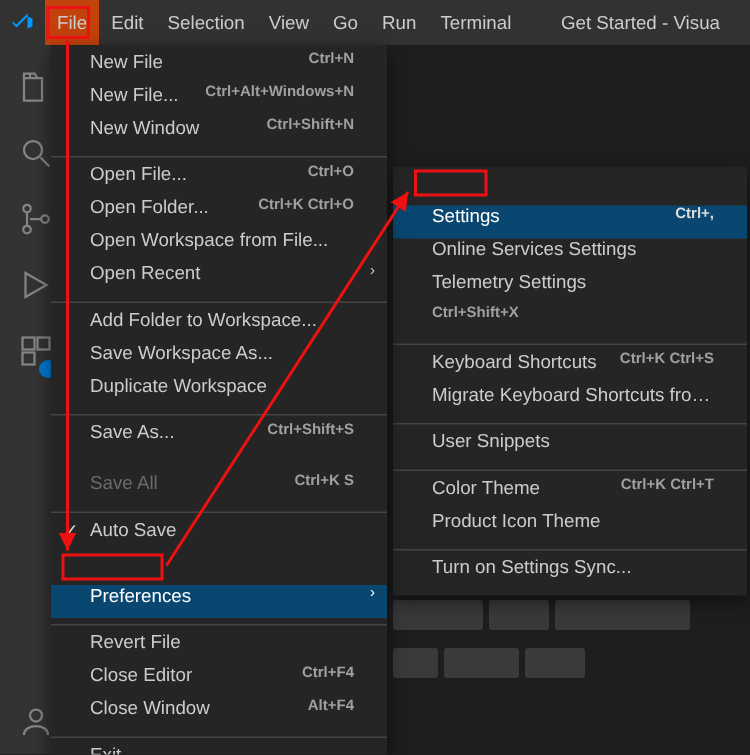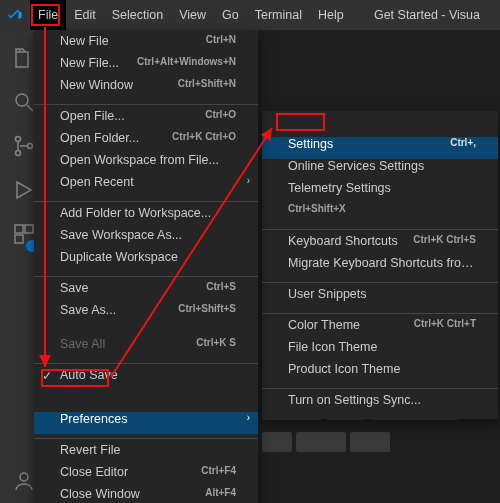--- a/index.html
+++ b/index.html
@@ -1,21 +1,21 @@
 <!DOCTYPE html>
 <html><head>
 <meta charset="utf-8">
 <style>
   * { margin: 0; padding: 0; box-sizing: border-box; font-family: "Segoe UI", Arial, sans-serif; }
   body { background: #1e1e1e; width: 500px; height: 503px; overflow: hidden; position: relative; color: #cccccc; font-size: 12.5px; }
   .titlebar { height: 30px; background: #323233; display: flex; align-items: center; padding-left: 6px; }
   .logo { width: 18px; height: 18px; margin-right: 6px; display:flex; align-items:center; justify-content:center;}
   .menubar { display: flex; align-items: center; height: 100%; }
   .menubar-item { padding: 4px 8px; color: #cccccc; cursor: default; line-height: 22px;}
-  .menubar-item.open { background: #000000; }
+  .menubar-item.open { background: #c2410c; }
   .title-text { margin-left: auto; padding-right: 20px; color: #cccccc; }
   .activitybar { position: absolute; left: 0; top: 30px; bottom: 0; width: 48px; background: #333333; display: flex; flex-direction: column; align-items: center; padding-top: 6px; }
   .activity-icon { width: 48px; height: 44px; display: flex; align-items: center; justify-content: center; color: #858585; }
   .activity-icon svg { width: 24px; height: 24px; stroke: #858585; fill: none; stroke-width: 1.5; }
   .activity-spacer { flex: 1; }
   .dropdown { position: absolute; left: 34px; top: 30px; width: 224px; background: #252526; box-shadow: 0 4px 12px rgba(0,0,0,0.5); padding: 4px 0; z-index: 10;}
   .submenu { position: absolute; left: 262px; top: 111px; width: 236px; background: #252526; box-shadow: 0 4px 12px rgba(0,0,0,0.5); padding: 4px 0; z-index: 9;}
   .menu-row { height: 22px; display: flex; align-items: flex-start; padding: 0 22px 0 26px; position: relative; color: #cccccc;}
   .menu-row.disabled { color: #6a6a6a; margin-top: 12px; }
   .menu-row.highlight { background: #094771; color: #ffffff; margin-top: 22px; }
@@ -39,22 +39,22 @@
     <svg viewBox="0 0 24 24" width="16" height="16">
         <path d="M17 3 L6 14 L2 11 L2 13 L6 17 L17 6 L22 8 L22 16 L17 18 L17 3 Z" fill="#0098ff"></path>
       </svg>
   </span>
   <div class="menubar">
     <div class="menubar-item open">File</div>
     <div class="menubar-item">Edit</div>
     <div class="menubar-item">Selection</div>
     <div class="menubar-item">View</div>
     <div class="menubar-item">Go</div>
+    <div class="menubar-item">Run</div>
     <div class="menubar-item">Terminal</div>
-    <div class="menubar-item">Help</div>
   </div>
   <span class="title-text">Get Started - Visua</span>
 </div>
 
 <div class="activitybar">
   <div class="activity-icon">
       <svg viewBox="0 0 24 24">
         <path d="M4 3h7l2 3h-9zM4 6h12v15H4zM8 3v3"></path>
       </svg>
     </div>
@@ -128,24 +128,20 @@
       <span class="menu-label">Add Folder to Workspace...</span>
     </div>
     <div class="menu-row">
       <span class="menu-label">Save Workspace As...</span>
     </div>
     <div class="menu-row">
       <span class="menu-label">Duplicate Workspace</span>
     </div>
     <div class="menu-sep"></div>
     <div class="menu-row">
-      <span class="menu-label">Save</span>
-      <span class="menu-accel">Ctrl+S</span>
-    </div>
-    <div class="menu-row">
       <span class="menu-label">Save As...</span>
       <span class="menu-accel">Ctrl+Shift+S</span>
     </div>
     <div class="menu-row disabled">
       <span class="menu-label">Save All</span>
       <span class="menu-accel">Ctrl+K S</span>
     </div>
     <div class="menu-sep"></div>
     <div class="menu-row">
       <span class="check">✓</span>
@@ -196,23 +192,20 @@
       <span class="menu-label">Migrate Keyboard Shortcuts from...</span>
     </div>
     <div class="menu-sep"></div>
     <div class="menu-row">
       <span class="menu-label">User Snippets</span>
     </div>
     <div class="menu-sep"></div>
     <div class="menu-row">
       <span class="menu-label">Color Theme</span>
       <span class="menu-accel">Ctrl+K Ctrl+T</span>
-    </div>
-    <div class="menu-row">
-      <span class="menu-label">File Icon Theme</span>
     </div>
     <div class="menu-row">
       <span class="menu-label">Product Icon Theme</span>
     </div>
     <div class="menu-sep"></div>
     <div class="menu-row">
       <span class="menu-label">Turn on Settings Sync...</span>
     </div>
   </div>
 

